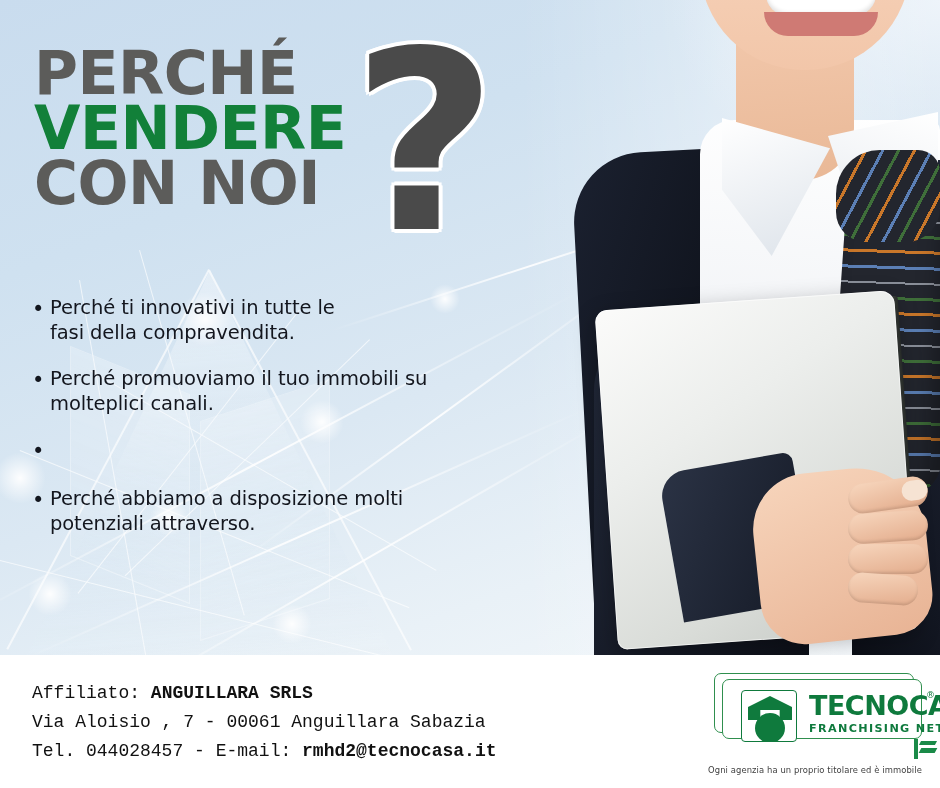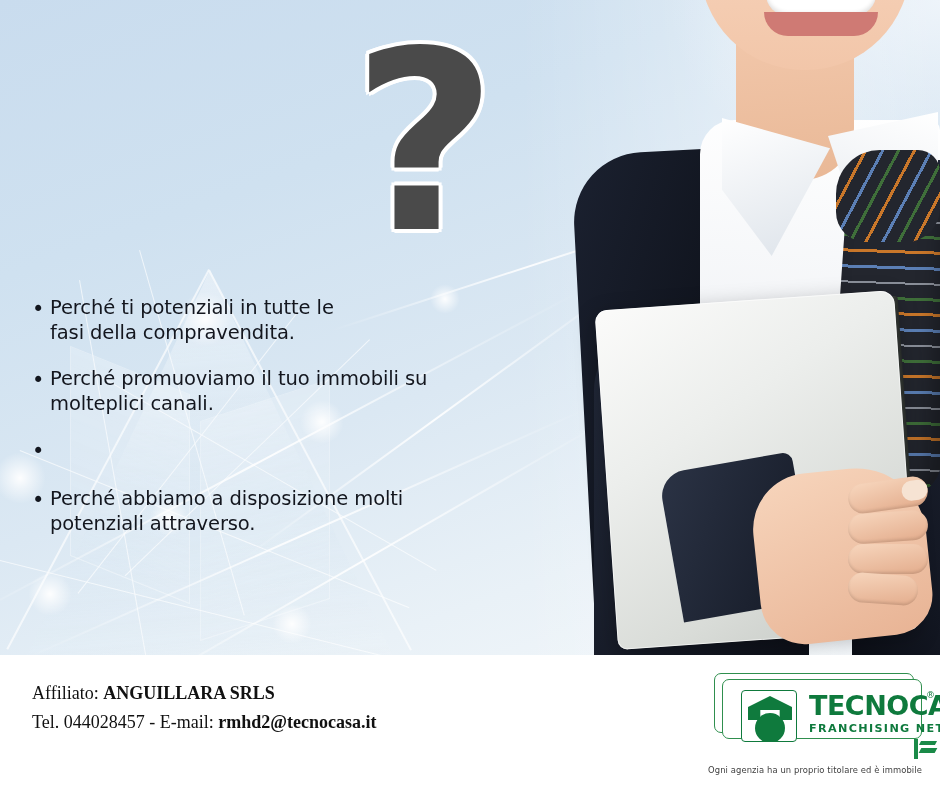--- a/index.html
+++ b/index.html
@@ -211,21 +211,21 @@
     letter-spacing:-0.1px;
   }
 
   
   .footer {
     position:absolute; left:0; top:655px; width:940px; height:133px;
     background:#ffffff;
   }
   .contact { position:absolute; left:32px; top:24px; }
   .contact .line {
-    font-family:Liberation Serif, serif;
+    font-family:Liberation Mono, monospace;
     font-size:18px; color:#111111; line-height:1.62; white-space:nowrap;
   }
   .contact .line b { font-weight:700; }
 
   
   .logo { position:absolute; left:708px; top:18px; width:214px; height:104px; }
   .logo-frame {
     position:absolute; left:6px; top:0; width:200px; height:60px;
     border:1.6px solid #2f8f4e; border-radius:7px; background:#fff;
   }
@@ -350,26 +350,31 @@
       <div class="p-fingers">
         <span>
             <b class="p-nail"></b>
           </span>
         <span></span>
         <span></span>
         <span></span>
       </div>
     </div>
 
+    <div class="headline">
+      <div>PERCHÉ</div>
+      <div class="green">VENDERE</div>
+      <div>CON NOI</div>
+    </div>
     <div class="qmark">?</div>
 
     <div class="bullets">
       <div class="bullet">
         <span class="dot">•</span>
-        <span class="txt">Perché ti potenziali in tutte le
+        <span class="txt">Perché ti innovativi in tutte le
 fasi della compravendita.</span>
       </div>
       <div class="bullet">
         <span class="dot">•</span>
         <span class="txt">Perché promuoviamo il tuo immobili su
 molteplici canali.</span>
       </div>
       <div class="bullet">
         <span class="dot">•</span>
       </div>
@@ -380,20 +385,21 @@
       </div>
     </div>
   </div>
 
   <div class="footer">
 
     <div class="contact">
       <div class="line">
         <span>Affiliato: </span><b>ANGUILLARA SRLS</b>
       </div>
+      <div class="line">Via Aloisio , 7 - 00061 Anguillara Sabazia</div>
       <div class="line">
         <span>Tel. 044028457 - E-mail: </span><b>rmhd2@tecnocasa.it</b>
       </div>
     </div>
 
     <div class="logo">
       <div class="logo-frame"></div>
       <div class="logo-frame2">
         <div class="logo-mark">
           <div class="house"></div>

